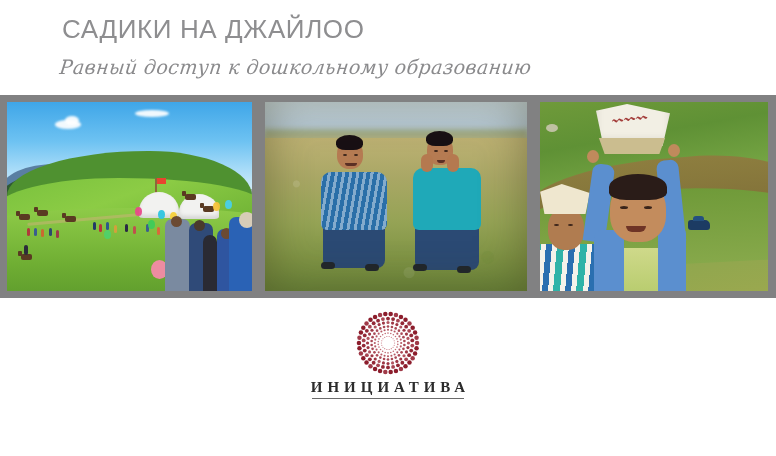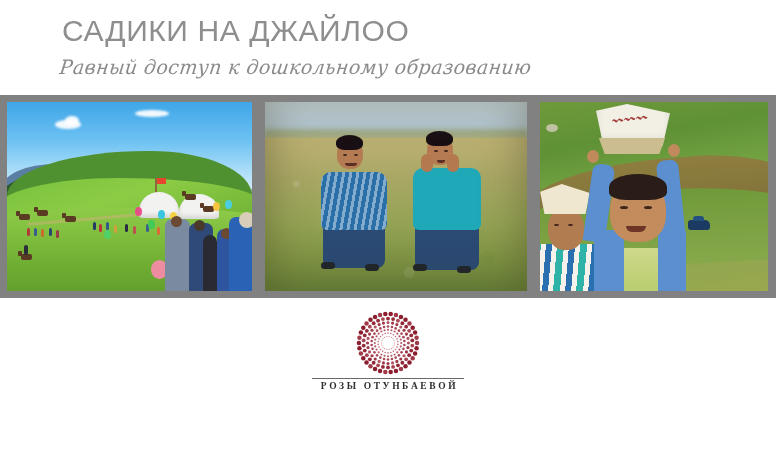--- a/index.html
+++ b/index.html
@@ -22,21 +22,21 @@
     left: 0; top: 0;
     width: 776px;
     height: 95px;
     background: #ffffff;
   }
   .title {
     position: absolute;
     left: 62px;
     top: 14px;
     font-family: "Liberation Sans", sans-serif;
-    font-size: 30px;
+    font-size: 26px;
     font-weight: 300;
     letter-spacing: 0.6px;
     color: #8e8e90;
     white-space: nowrap;
   }
   .subtitle {
     position: absolute;
     left: 60px;
     top: 56px;
     font-family: "DejaVu Serif", serif;
@@ -660,15 +660,15 @@
         <circle cx="42.34" cy="43.57" r="0.9" fill="rgb(203,121,131)"></circle>
         <circle cx="45.00" cy="41.34" r="0.9" fill="rgb(203,121,131)"></circle>
         <circle cx="48.26" cy="40.15" r="0.9" fill="rgb(203,121,131)"></circle>
         <circle cx="51.74" cy="40.15" r="0.9" fill="rgb(203,121,131)"></circle>
         <circle cx="55.00" cy="41.34" r="0.9" fill="rgb(203,121,131)"></circle>
         <circle cx="57.66" cy="43.57" r="0.9" fill="rgb(203,121,131)"></circle>
         <circle cx="59.40" cy="46.58" r="0.9" fill="rgb(203,121,131)"></circle>
       </g>
   </svg>
 
+  <div class="logo-name">ИНИЦИАТИВА</div>
   <div class="logo-rule"></div>
-  <div class="logo-sub">РОЗЫ ОТУНБАЕВОЙ</div>
 </div>
 
 </body></html>

